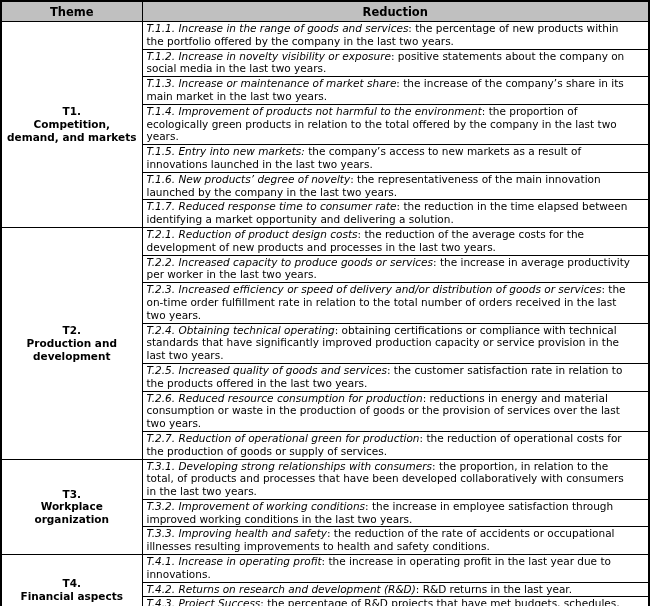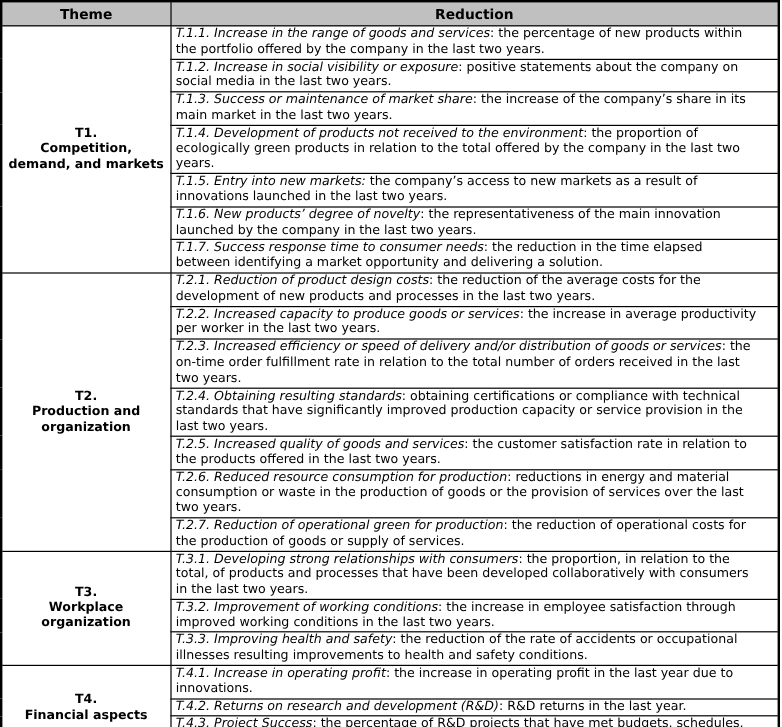--- a/index.html
+++ b/index.html
@@ -73,50 +73,50 @@
         <th>Reduction</th>
       </tr>
     </thead>
     <tbody>
 
       <tr>
         <td class="theme-cell" rowspan="7"><span class="theme-code">T1.</span><span class="theme-name">Competition, demand, and markets</span></td>
         <td class="var-cell"><span class="term">T.1.1. Increase in the range of goods and services</span><span class="desc">: the percentage of new products within the portfolio offered by the company in the last two years.</span></td>
       </tr>
       <tr>
-        <td class="var-cell"><span class="term">T.1.2. Increase in social visibility or exposure</span><span class="desc">: positive statements about the company on social media in the last two years.</span></td>
+        <td class="var-cell"><span class="term">T.1.2. Increase in novelty visibility or exposure</span><span class="desc">: positive statements about the company on social media in the last two years.</span></td>
       </tr>
       <tr>
-        <td class="var-cell"><span class="term">T.1.3. Success or maintenance of market share</span><span class="desc">: the increase of the company’s share in its main market in the last two years.</span></td>
+        <td class="var-cell"><span class="term">T.1.3. Increase or maintenance of market share</span><span class="desc">: the increase of the company’s share in its main market in the last two years.</span></td>
       </tr>
       <tr>
-        <td class="var-cell"><span class="term">T.1.4. Development of products not received to the environment</span><span class="desc">: the proportion of ecologically green products in relation to the total offered by the company in the last two years.</span></td>
+        <td class="var-cell"><span class="term">T.1.4. Improvement of products not harmful to the environment</span><span class="desc">: the proportion of ecologically green products in relation to the total offered by the company in the last two years.</span></td>
       </tr>
       <tr>
         <td class="var-cell"><span class="term">T.1.5. Entry into new markets:</span><span class="desc"> the company’s access to new markets as a result of innovations launched in the last two years.</span></td>
       </tr>
       <tr>
         <td class="var-cell"><span class="term">T.1.6. New products’ degree of novelty</span><span class="desc">: the representativeness of the main innovation launched by the company in the last two years.</span></td>
       </tr>
       <tr>
-        <td class="var-cell"><span class="term">T.1.7. Success response time to consumer needs</span><span class="desc">: the reduction in the time elapsed between identifying a market opportunity and delivering a solution.</span></td>
+        <td class="var-cell"><span class="term">T.1.7. Reduced response time to consumer rate</span><span class="desc">: the reduction in the time elapsed between identifying a market opportunity and delivering a solution.</span></td>
       </tr>
 
       <tr>
-        <td class="theme-cell" rowspan="7"><span class="theme-code">T2.</span><span class="theme-name">Production and organization</span></td>
+        <td class="theme-cell" rowspan="7"><span class="theme-code">T2.</span><span class="theme-name">Production and development</span></td>
         <td class="var-cell"><span class="term">T.2.1. Reduction of product design costs</span><span class="desc">: the reduction of the average costs for the development of new products and processes in the last two years.</span></td>
       </tr>
       <tr>
         <td class="var-cell"><span class="term">T.2.2. Increased capacity to produce goods or services</span><span class="desc">: the increase in average productivity per worker in the last two years.</span></td>
       </tr>
       <tr>
         <td class="var-cell"><span class="term">T.2.3. Increased efficiency or speed of delivery and/or distribution of goods or services</span><span class="desc">: the on-time order fulfillment rate in relation to the total number of orders received in the last two years.</span></td>
       </tr>
       <tr>
-        <td class="var-cell"><span class="term">T.2.4. Obtaining resulting standards</span><span class="desc">: obtaining certifications or compliance with technical standards that have significantly improved production capacity or service provision in the last two years.</span></td>
+        <td class="var-cell"><span class="term">T.2.4. Obtaining technical operating</span><span class="desc">: obtaining certifications or compliance with technical standards that have significantly improved production capacity or service provision in the last two years.</span></td>
       </tr>
       <tr>
         <td class="var-cell"><span class="term">T.2.5. Increased quality of goods and services</span><span class="desc">: the customer satisfaction rate in relation to the products offered in the last two years.</span></td>
       </tr>
       <tr>
         <td class="var-cell"><span class="term">T.2.6. Reduced resource consumption for production</span><span class="desc">: reductions in energy and material consumption or waste in the production of goods or the provision of services over the last two years.</span></td>
       </tr>
       <tr>
         <td class="var-cell"><span class="term">T.2.7. Reduction of operational green for production</span><span class="desc">: the reduction of operational costs for the production of goods or supply of services.</span></td>
       </tr>

